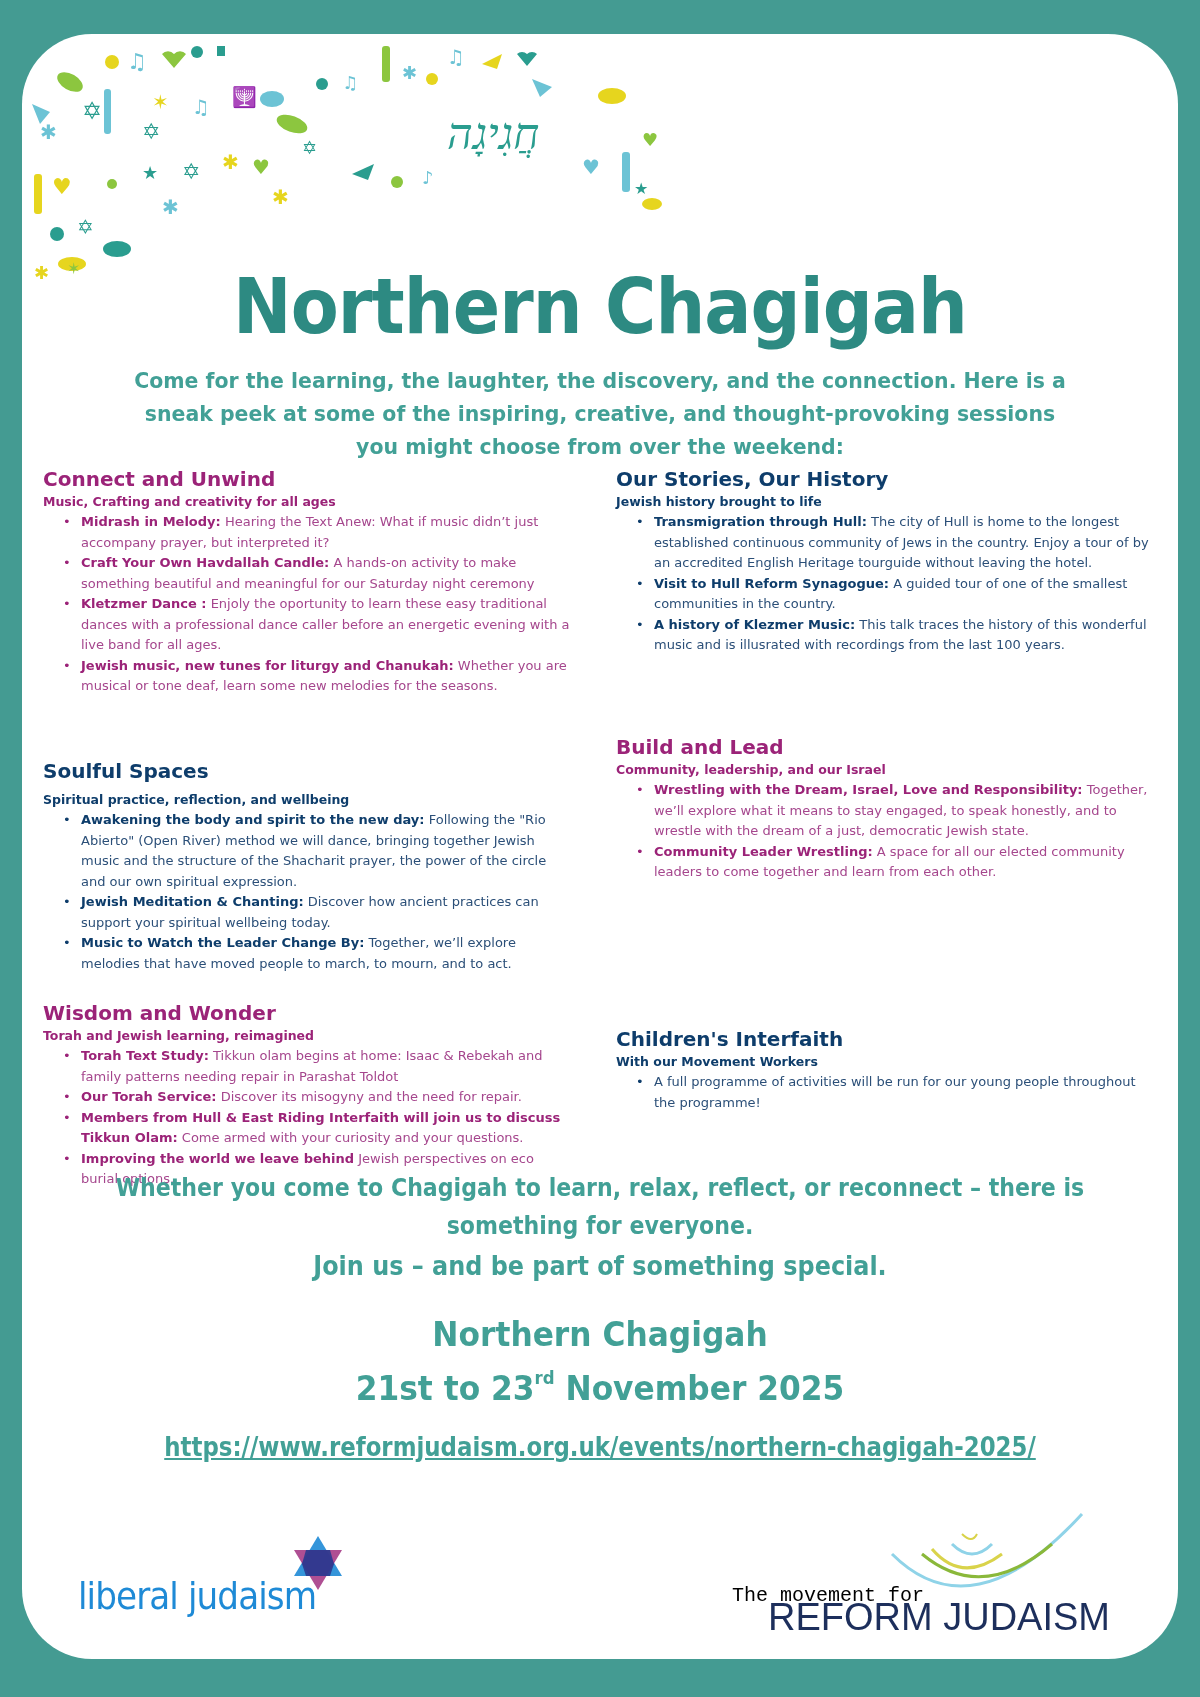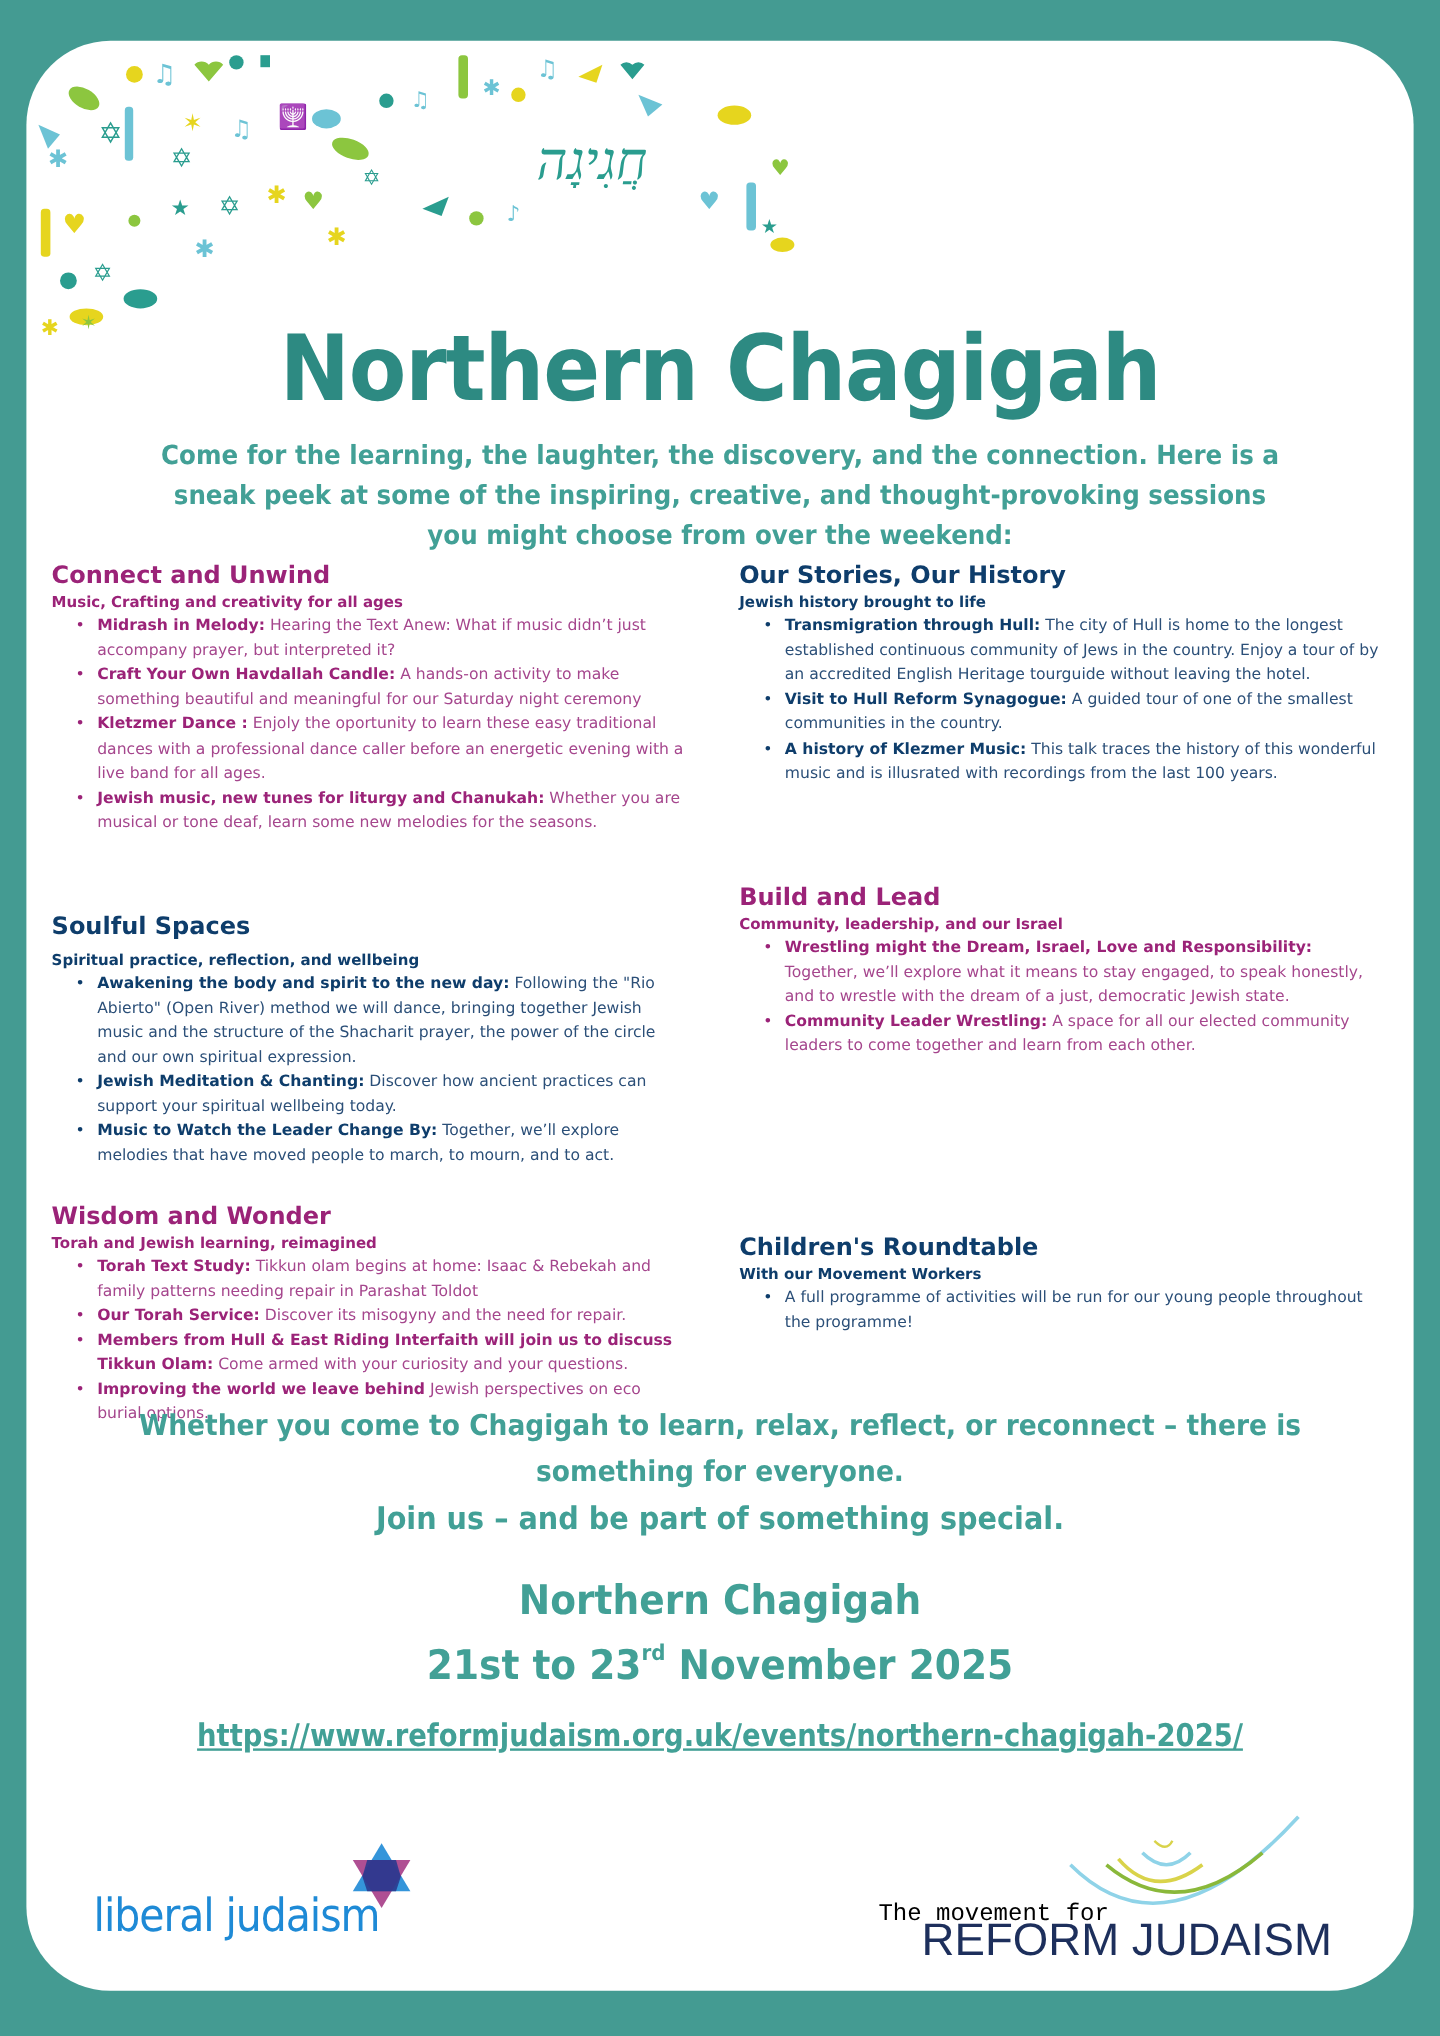--- a/index.html
+++ b/index.html
@@ -175,27 +175,27 @@
         <li><b>Transmigration through Hull:</b><span class="desc"> The city of Hull is home to the longest established continuous community of Jews in the country. Enjoy a tour of by an accredited English Heritage tourguide without leaving the hotel.</span></li>
         <li><b>Visit to Hull Reform Synagogue:</b><span class="desc"> A guided tour of one of the smallest communities in the country.</span></li>
         <li><b>A history of Klezmer Music:</b><span class="desc"> This talk traces the history of this wonderful music and is illusrated with recordings from the last 100 years.</span></li>
       </ul>
     </div>
 
     <div class="section purple" style="top:700px;">
       <h2 class="sec-title">Build and Lead</h2>
       <div class="sec-sub">Community, leadership, and our Israel</div>
       <ul class="items">
-        <li><b>Wrestling might the Dream, Israel, Love and Responsibility:</b><span class="desc"> Together, we’ll explore what it means to stay engaged, to speak honestly, and to wrestle with the dream of a just, democratic Jewish state.</span></li>
+        <li><b>Wrestling with the Dream, Israel, Love and Responsibility:</b><span class="desc"> Together, we’ll explore what it means to stay engaged, to speak honestly, and to wrestle with the dream of a just, democratic Jewish state.</span></li>
         <li><b>Community Leader Wrestling:</b><span class="desc"> A space for all our elected community leaders to come together and learn from each other.</span></li>
       </ul>
     </div>
 
     <div class="section navy" style="top:992px;">
-      <h2 class="sec-title">Children's Roundtable</h2>
+      <h2 class="sec-title">Children's Interfaith</h2>
       <div class="sec-sub">With our Movement Workers</div>
       <ul class="items">
         <li><span class="desc">A full programme of activities will be run for our young people throughout the programme!</span></li>
       </ul>
     </div>
   </div>
 
   <div class="closing">
     <div>Whether you come to Chagigah to learn, relax, reflect, or reconnect – there is something for everyone.</div>
     <div class="join">Join us – and be part of something special.</div>

